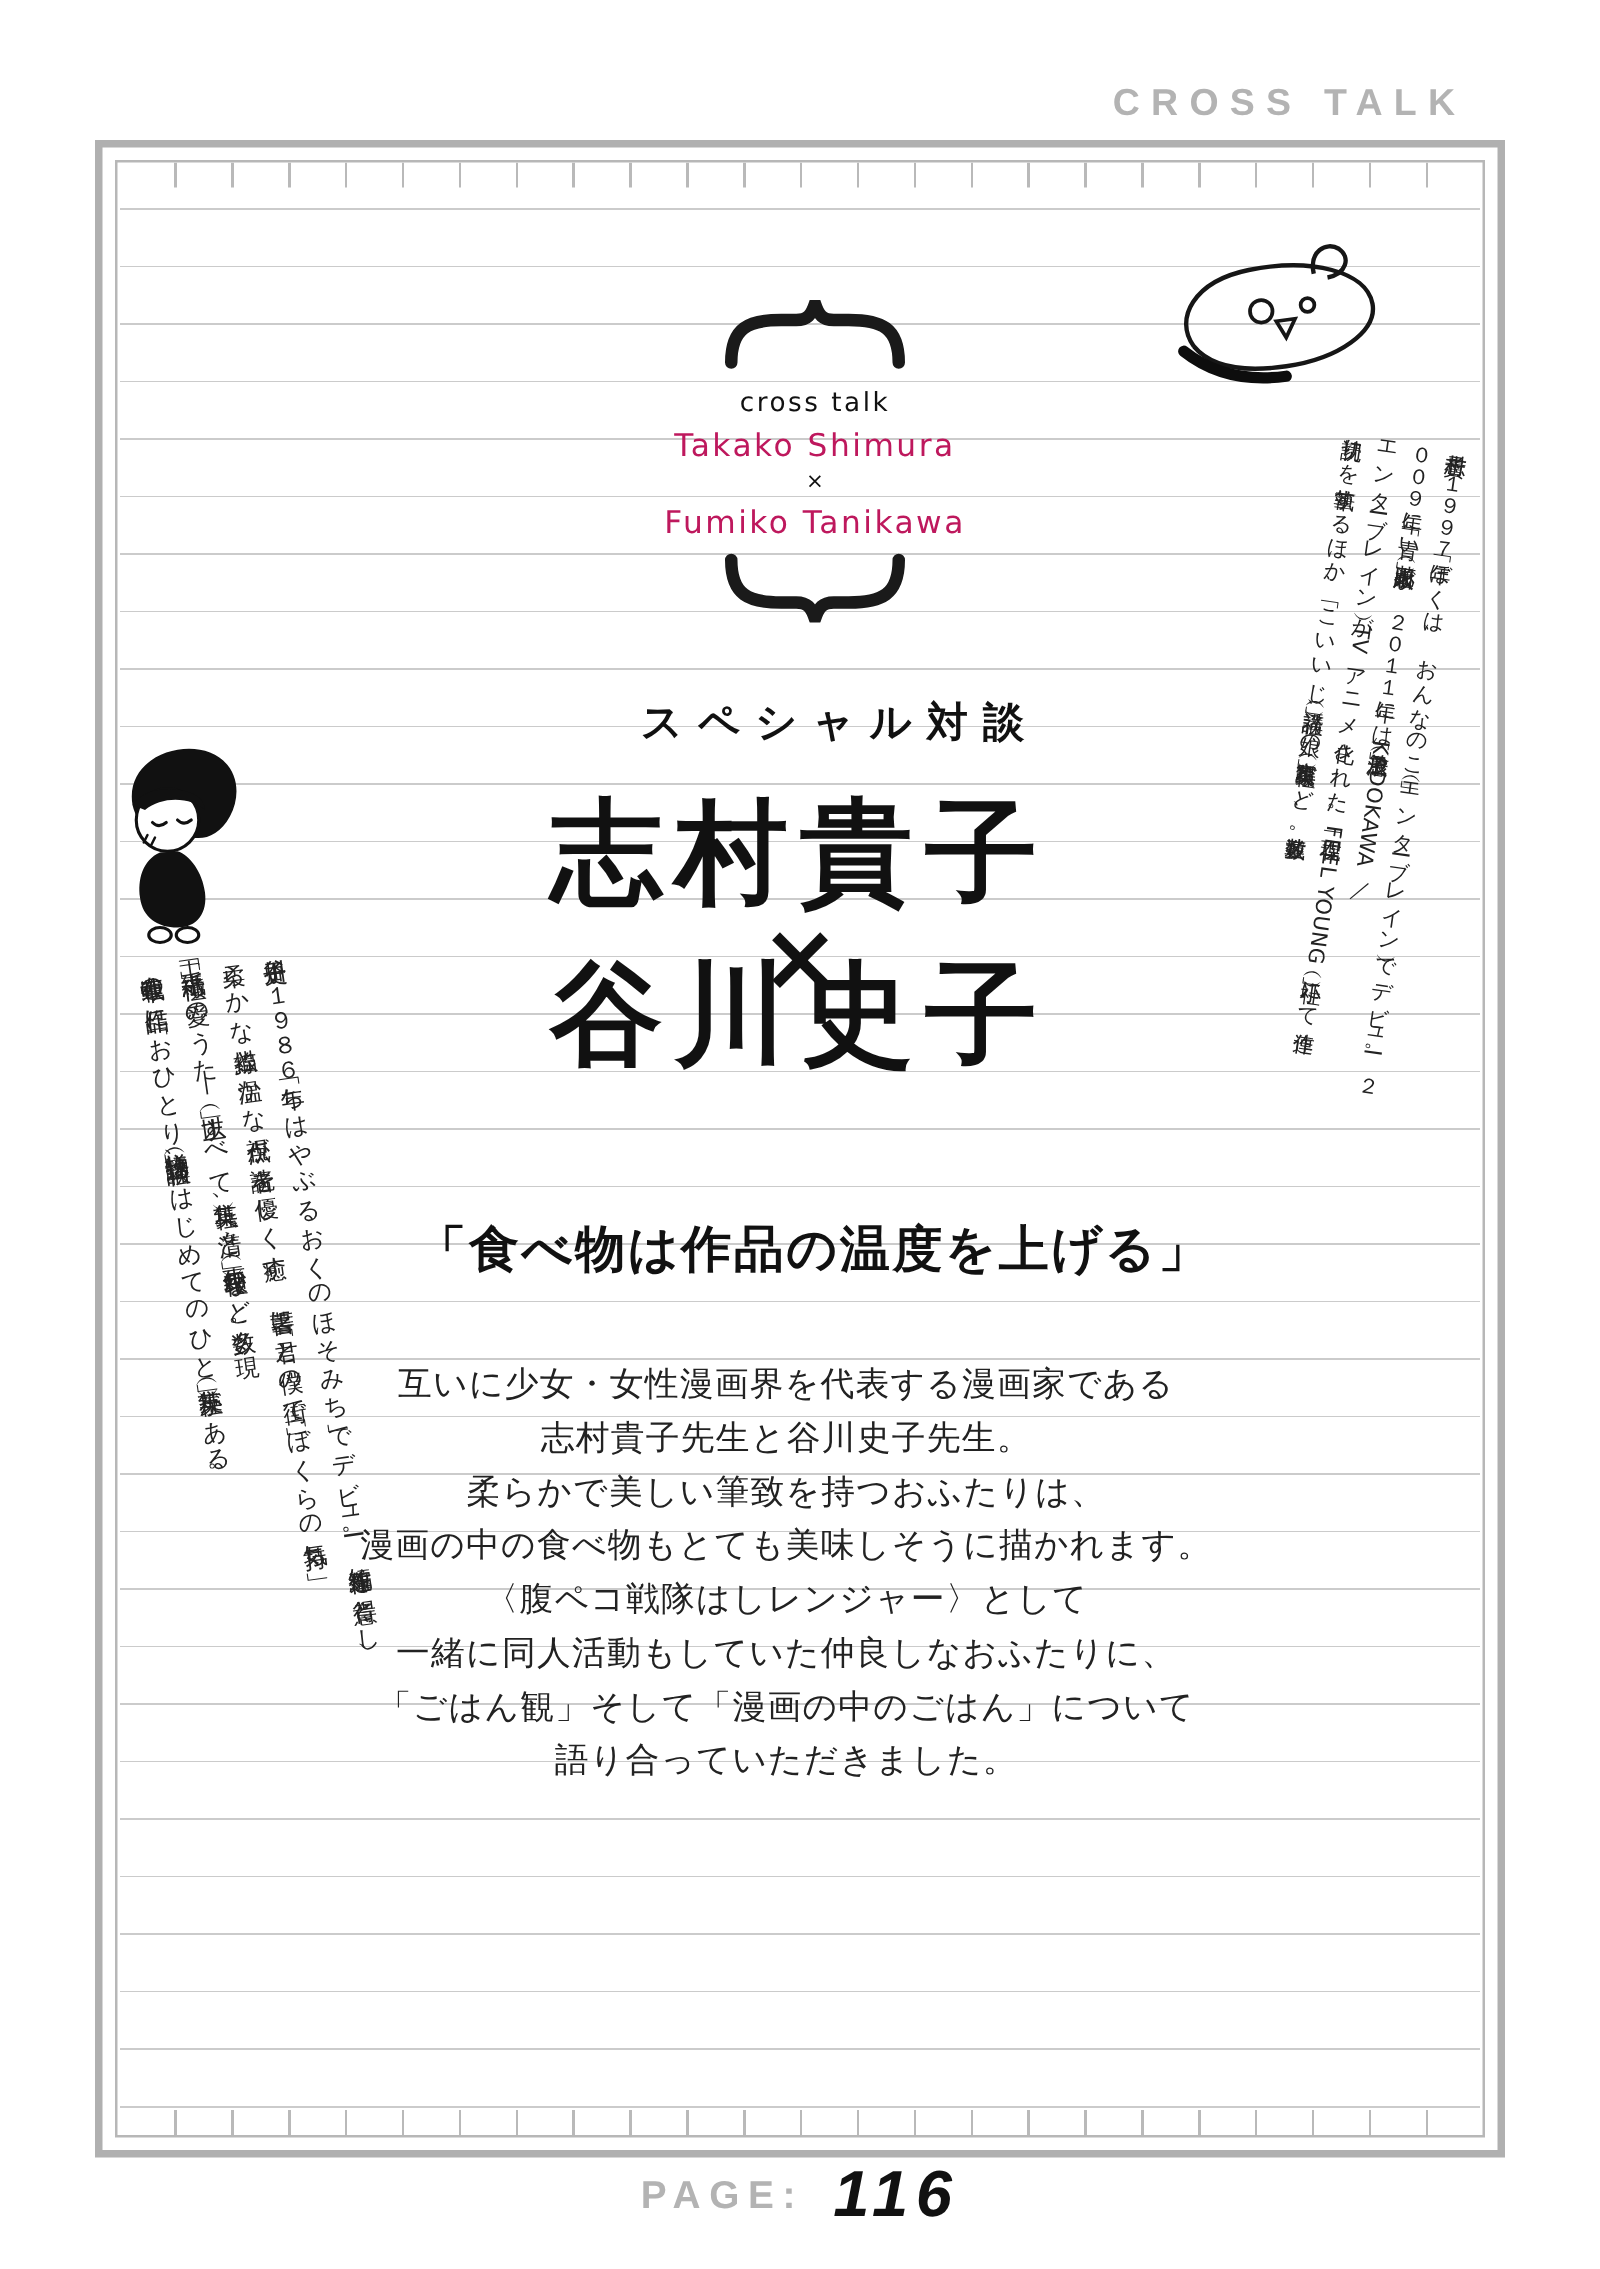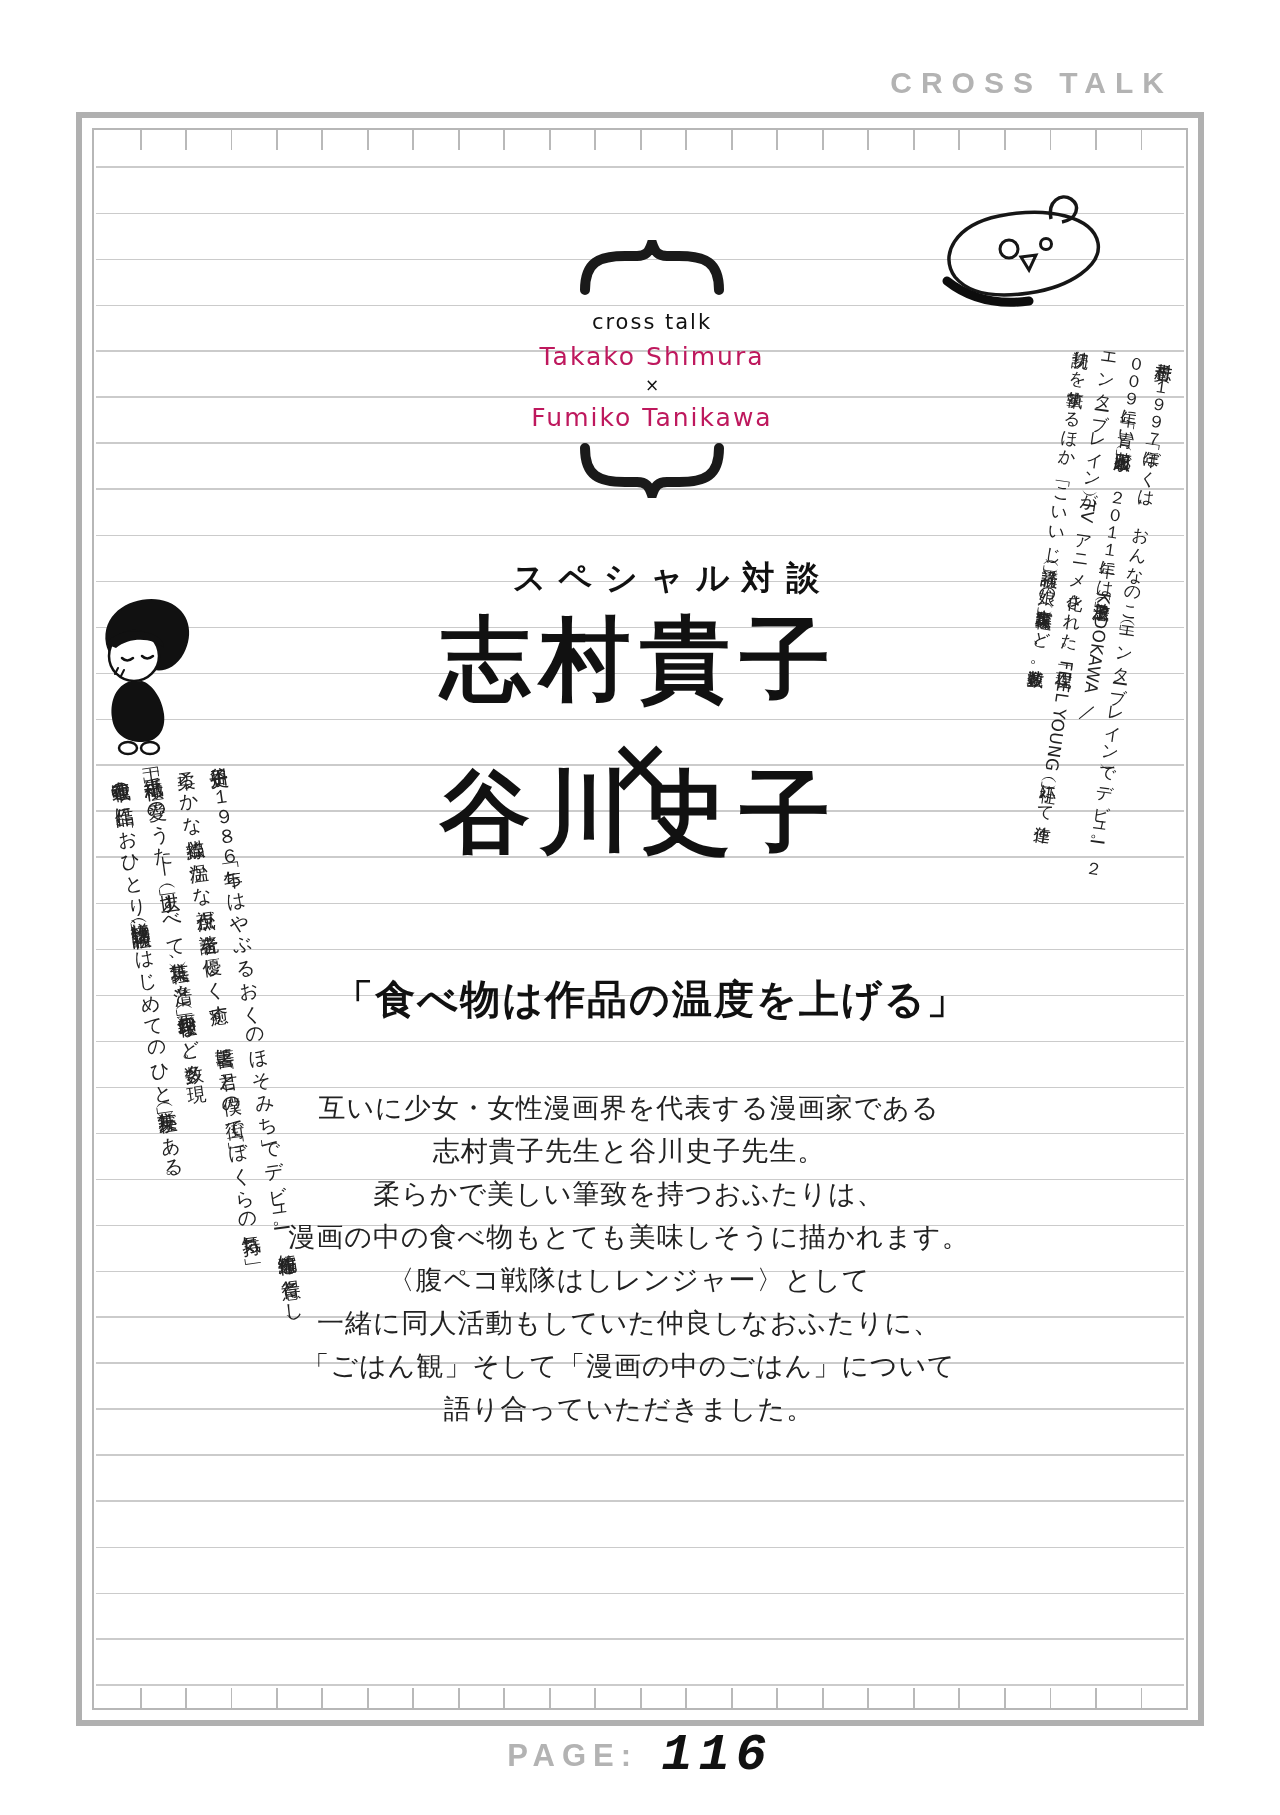--- a/index.html
+++ b/index.html
@@ -44,21 +44,21 @@
   .brace-bottom{margin-top:10px;}
   
   .kicker{
     position:absolute;left:0;top:556px;width:1280px;text-align:center;
     font-size:33px;font-weight:bold;letter-spacing:12px;color:#111;margin-left:32px;
   }
   .artist-name{
     position:absolute;left:0;width:1280px;text-align:center;
     font-size:90px;font-weight:bold;letter-spacing:10px;color:#111;line-height:1;
   }
-  .name-1{top:614px;}
+  .name-1{top:638px;}
   .name-2{top:774px;font-family:Liberation Mono, monospace;}
   .multiply{
     position:absolute;left:0;top:728px;width:1280px;text-align:center;
     font-size:76px;font-weight:bold;color:#111;line-height:1;
   }
   .quote{
     position:absolute;left:0;top:972px;width:1280px;text-align:center;
     font-size:40px;font-weight:bold;letter-spacing:2px;color:#111;padding-left:11px;
   }
   
@@ -74,21 +74,21 @@
     transform:rotate(-8deg);transform-origin:100% 0;}
   
   .footer{position:absolute;left:0;top:1726px;width:1280px;text-align:center;}
   .page-label{
     display:inline-block;vertical-align:middle;
     font-family:"Liberation Sans",sans-serif;font-weight:bold;
     font-size:31px;letter-spacing:7px;color:#b3b3b3;
   }
   .page-number{
     display:inline-block;vertical-align:middle;margin-left:18px;
-    font-family:Liberation Mono, monospace;font-weight:bold;font-style:italic;
+    font-family:Liberation Sans, sans-serif;font-weight:bold;font-style:italic;
     font-size:52px;letter-spacing:6px;color:#111;
   }
   .doodle{position:absolute;}
 </style>
 </head>
 <body>
 
 <div class="corner-label">CROSS TALK</div>
 
 <div class="frame-outer">

